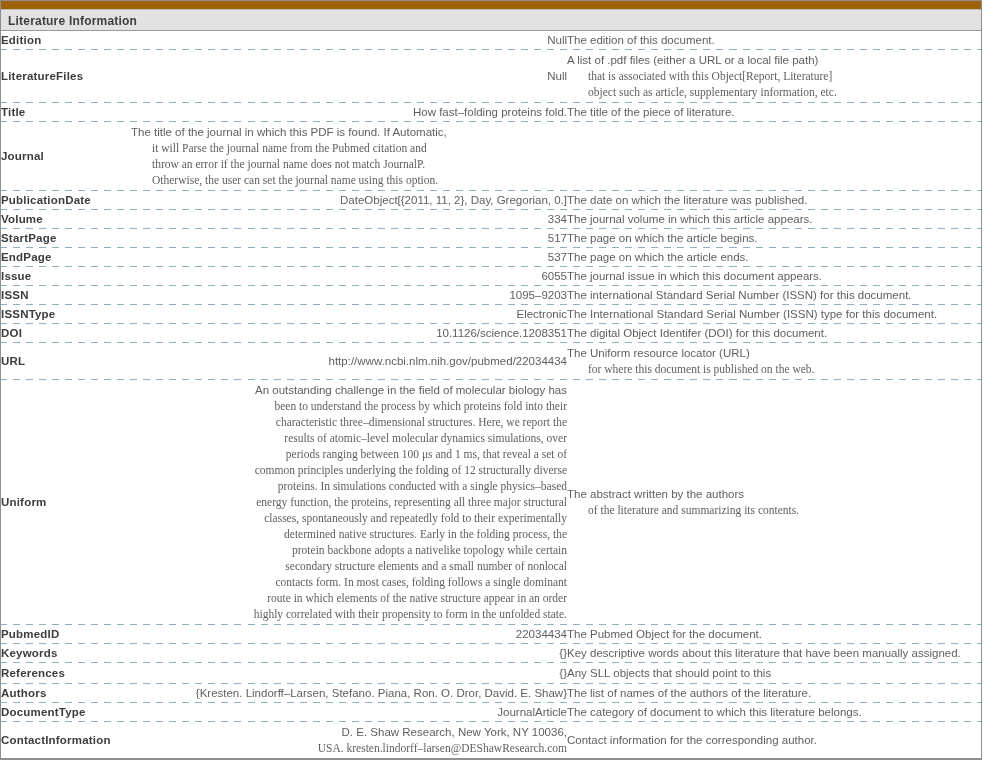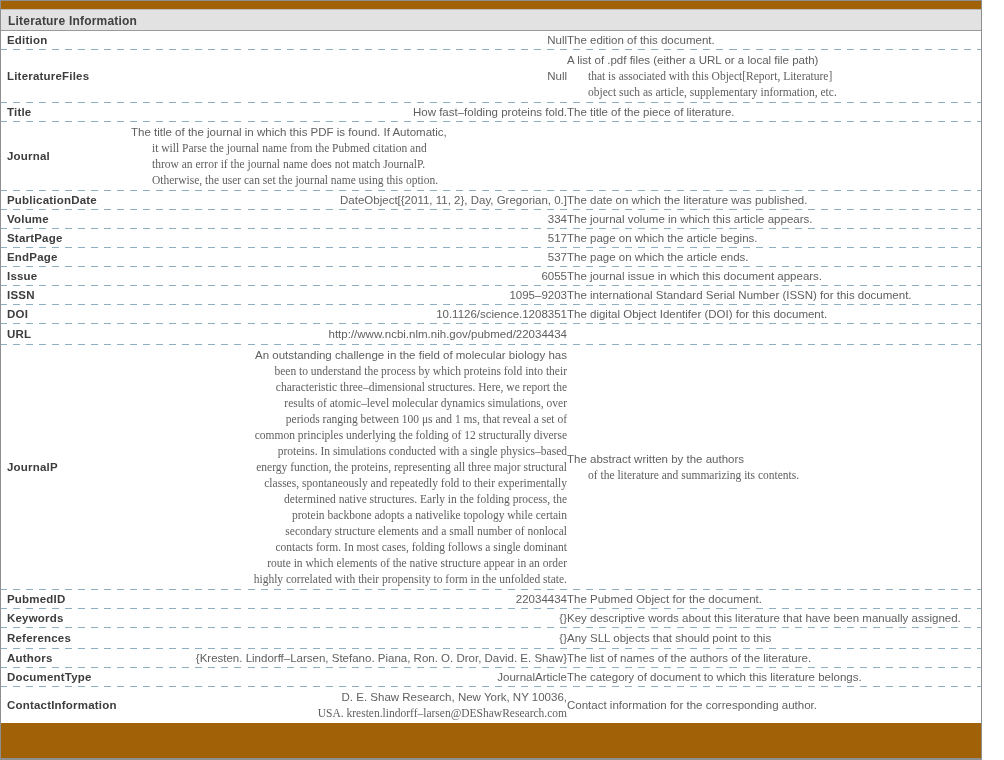--- a/index.html
+++ b/index.html
@@ -17,21 +17,21 @@
   }
   .rows{width:100%;}
   .row{
     display:flex;align-items:center;box-sizing:border-box;
     padding:1px 0;min-height:18px;background:#fff;
   }
   .row + .row{
     border-top:1px dashed #8fb0c2;
     border-image:repeating-linear-gradient(90deg,#8fb0c2 0 7px,transparent 7px 13px) 1;
   }
-  .c1{width:130px;box-sizing:border-box;padding-left:6px;flex:none;
+  .c1{width:130px;box-sizing:border-box;flex:none;
       font-weight:bold;color:#3d3d3d;font-size:11.5px;line-height:16px;letter-spacing:.2px;}
   .c2{width:436px;flex:none;box-sizing:border-box;text-align:right;}
   .c3{flex:1;box-sizing:border-box;}
   .cell{color:#5f5f5f;font-size:11.5px;line-height:16px;}
   .ln{white-space:nowrap;overflow:hidden;}
   .ln.cont{padding-left:21px;font-family:Liberation Serif, serif;}
   .row.pad{padding:2px 0;}
 </style>
 </head>
 <body>
@@ -127,36 +127,49 @@
       <div class="row">
         <div class="c1">ISSN</div>
         <div class="c2 cell">
           <div class="ln">1095–9203</div>
         </div>
         <div class="c3 cell">
           <div class="ln">The international Standard Serial Number (ISSN) for this document.</div>
         </div>
       </div>
       <div class="row">
+        <div class="c1">ISSNType</div>
+        <div class="c2 cell">
+          <div class="ln">Electronic</div>
+        </div>
+        <div class="c3 cell">
+          <div class="ln">The International Standard Serial Number (ISSN) type for this document.</div>
+        </div>
+      </div>
+      <div class="row">
         <div class="c1">DOI</div>
         <div class="c2 cell">
           <div class="ln">10.1126/science.1208351</div>
         </div>
         <div class="c3 cell">
           <div class="ln">The digital Object Identifer (DOI) for this document.</div>
         </div>
       </div>
       <div class="row pad">
         <div class="c1">URL</div>
         <div class="c2 cell">
           <div class="ln">http://www.ncbi.nlm.nih.gov/pubmed/22034434</div>
         </div>
-      </div>
-      <div class="row pad">
-        <div class="c1">JournalP</div>
+        <div class="c3 cell">
+          <div class="ln">The Uniform resource locator (URL)</div>
+          <div class="ln cont">for where this document is published on the web.</div>
+        </div>
+      </div>
+      <div class="row pad">
+        <div class="c1">Uniform</div>
         <div class="c2 cell">
           <div class="ln">An outstanding challenge in the field of molecular biology has</div>
           <div class="ln cont">been to understand the process by which proteins fold into their</div>
           <div class="ln cont">characteristic three–dimensional structures. Here, we report the</div>
           <div class="ln cont">results of atomic–level molecular dynamics simulations, over</div>
           <div class="ln cont">periods ranging between 100 μs and 1 ms, that reveal a set of</div>
           <div class="ln cont">common principles underlying the folding of 12 structurally diverse</div>
           <div class="ln cont">proteins. In simulations conducted with a single physics–based</div>
           <div class="ln cont">energy function, the proteins, representing all three major structural</div>
           <div class="ln cont">classes, spontaneously and repeatedly fold to their experimentally</div>

